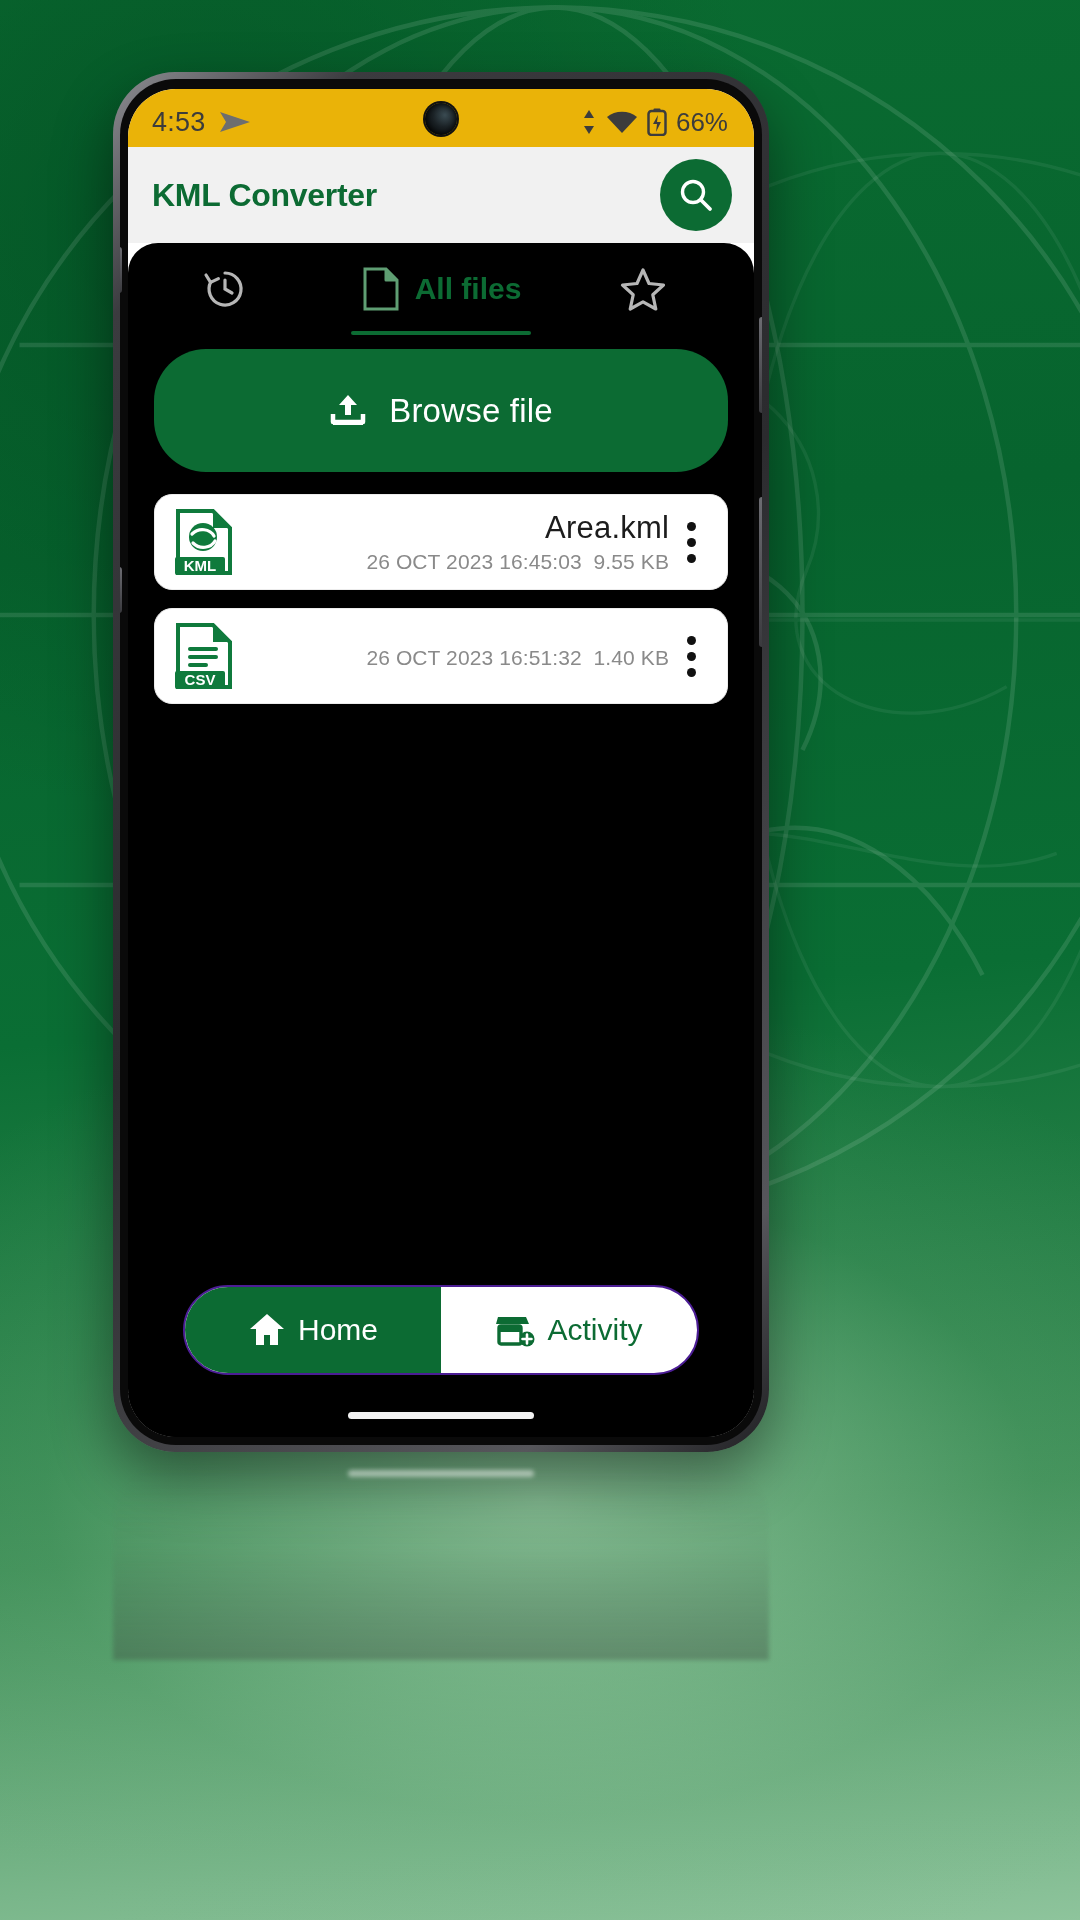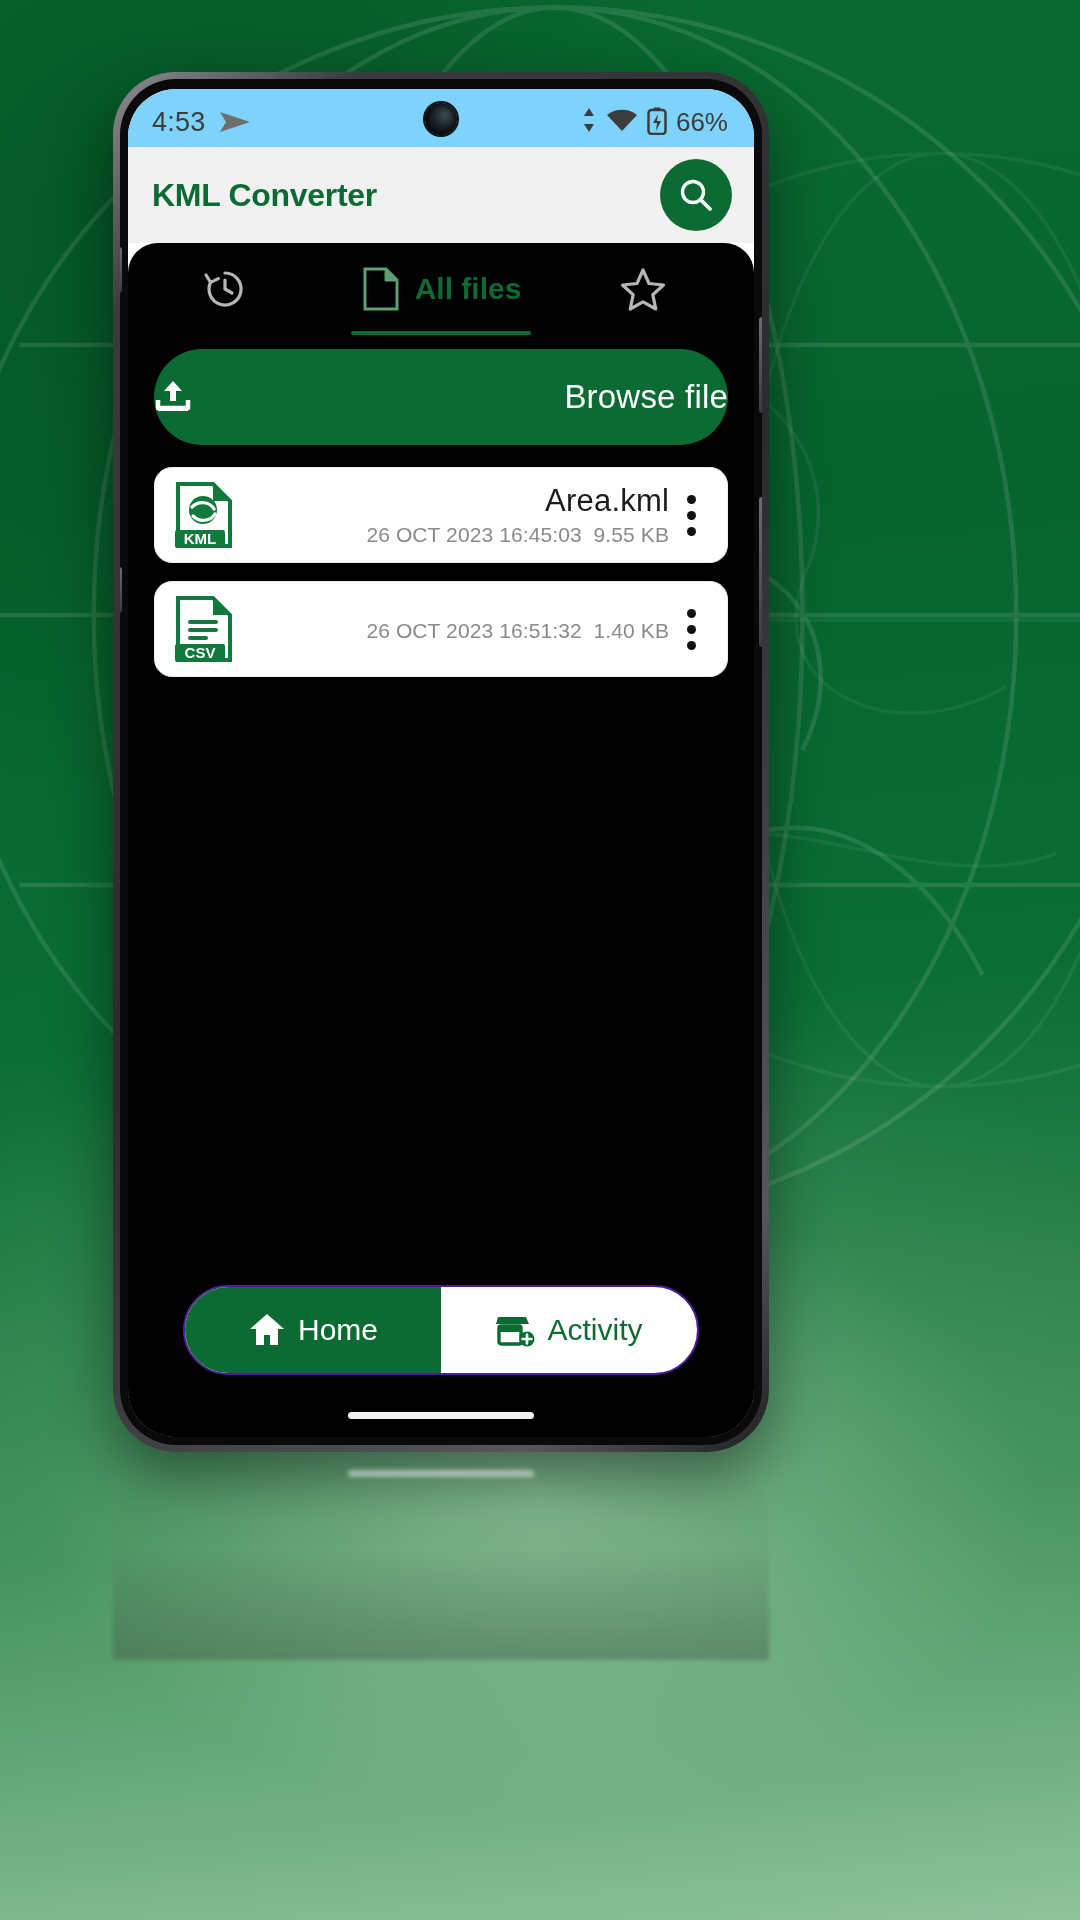--- a/index.html
+++ b/index.html
@@ -62,32 +62,32 @@
     border-radius: 3px;
   }
   .btn-vol-up   { left: -4px; top: 168px;  width: 6px; height: 46px; }
   .btn-vol-down { left: -4px; top: 488px;  width: 6px; height: 46px; }
   .btn-power-r  { right: -4px; top: 238px; width: 7px; height: 96px; }
   .btn-vol-r    { right: -4px; top: 418px; width: 7px; height: 150px; }
 
   
   .statusbar {
     height: 58px;
-    background: #7dd3fc;
+    background: #eab308;
     display: flex;
     align-items: center;
     padding: 8px 26px 0 24px;
     position: relative;
     flex: 0 0 auto;
   }
   .sb-left { display: flex; align-items: center; gap: 12px; }
   .sb-time { font-size: 27px; color: #3c3c3c; letter-spacing: 0.2px; }
   .sb-right {
     margin-left: auto;
-    display: flex; gap: 9px;
+    display: flex; align-items: center; gap: 9px;
   }
   .sb-batt-text { font-size: 26px; color: #3c3c3c; letter-spacing: 0px; }
   .camera {
     position: absolute;
     left: 50%; transform: translateX(-50%);
     top: 14px;
     width: 32px; height: 32px;
     border-radius: 50%;
     background: radial-gradient(circle at 62% 38%, #3a4b52 0%, #1b2226 42%, #0a0d0f 75%, #000 100%);
     box-shadow: 0 0 0 2px #111, inset 0 0 6px #000;
@@ -154,26 +154,26 @@
     position: absolute;
     bottom: 0; left: 14px; right: 14px;
     height: 4px;
     background: #0c6b33;
     border-radius: 2px;
   }
 
   
   .browse-wrap { padding: 14px 26px 0 26px; flex: 0 0 auto; }
   .browse-btn {
-    height: 96px;
+    height: 123px;
     border-radius: 52px;
     background: #0c6b33;
     display: flex;
     align-items: center;
-    justify-content: space-between;
+    justify-content: center;
     gap: 22px;
     cursor: pointer;
   }
   .browse-label {
     color: #ffffff;
     font-size: 33px;
     letter-spacing: 0.2px;
   }
 
   

